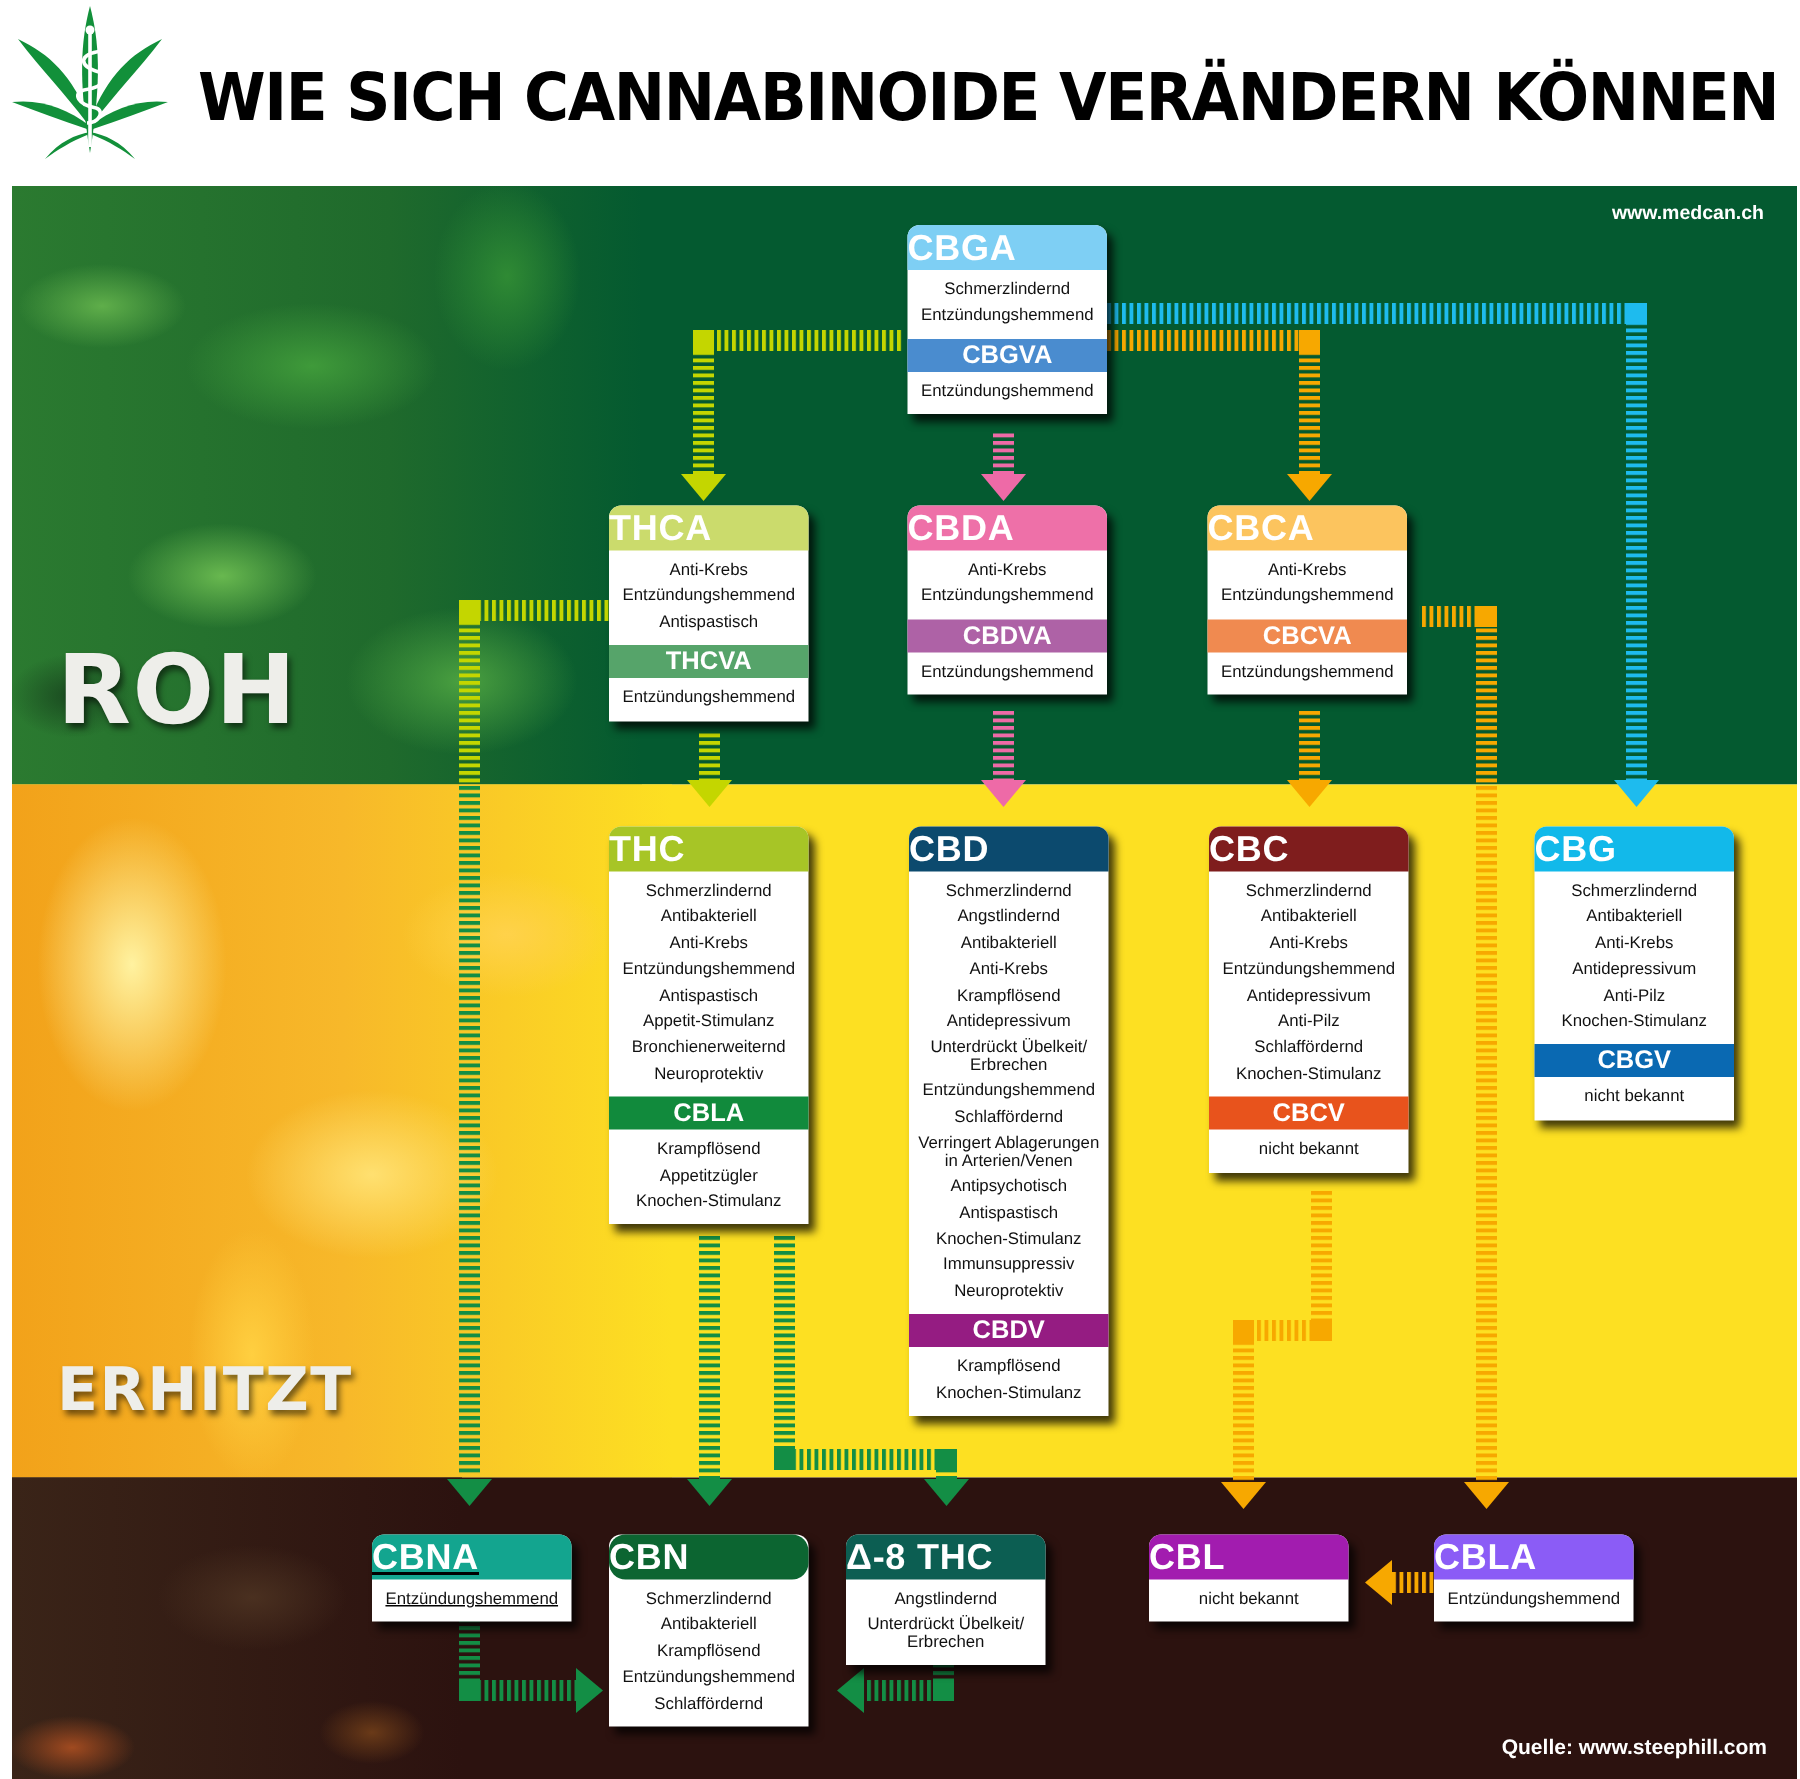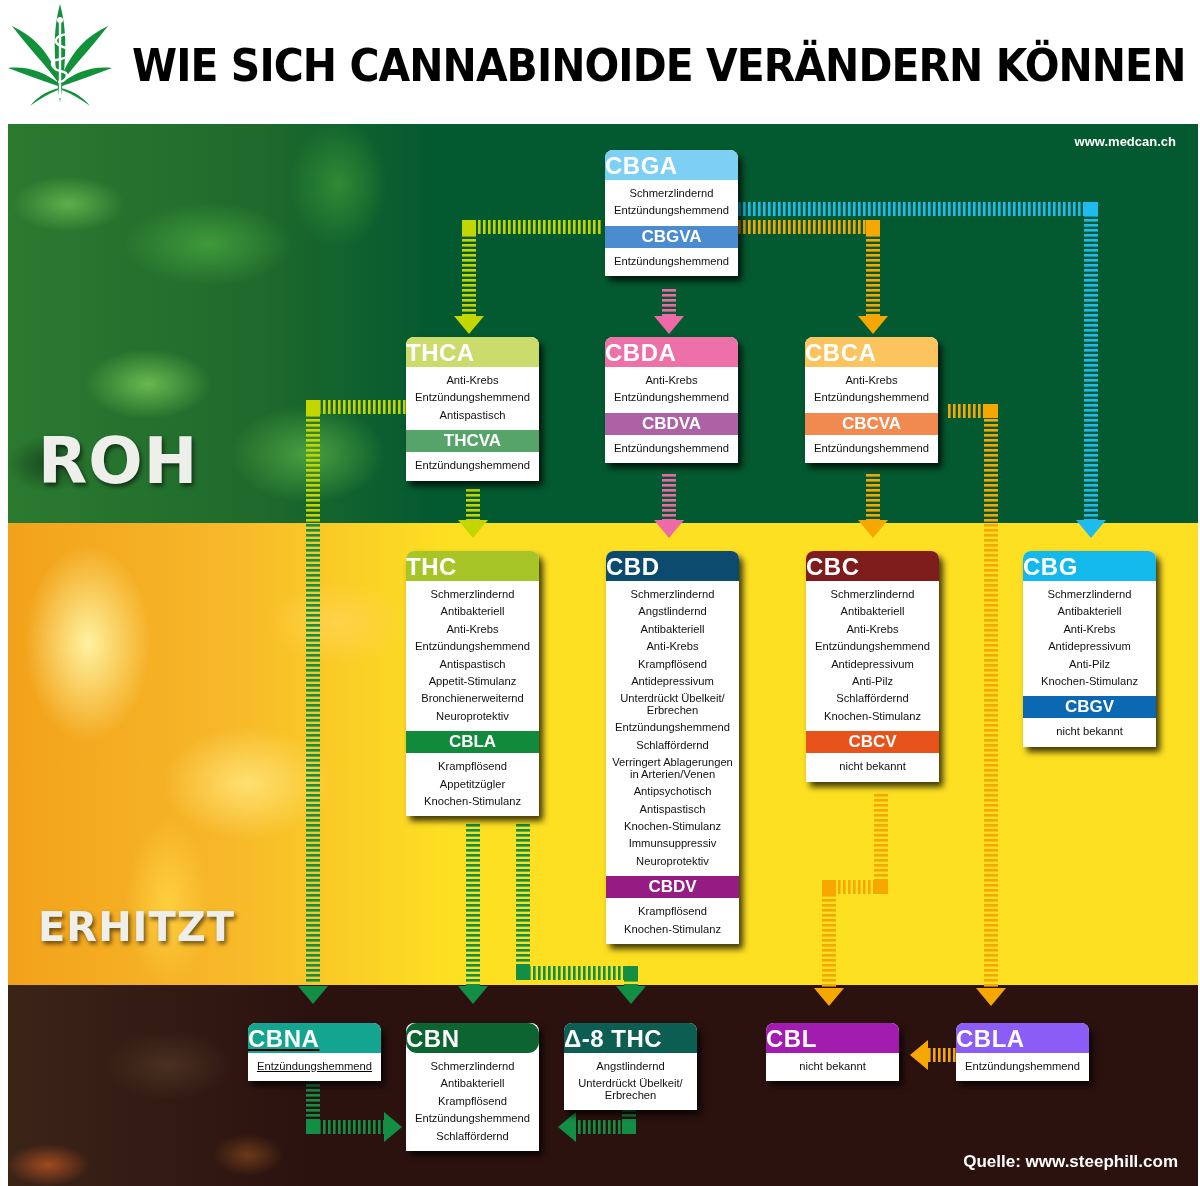--- a/index.html
+++ b/index.html
@@ -43,21 +43,21 @@
       linear-gradient(90deg, #3a2418 0%, #2c120f 100%);
   }
 
   .stage-label { position: absolute; left: 30px; font-family: "DejaVu Sans", sans-serif; font-weight: bold; color: #eeeeea; text-shadow: 2px 3px 4px rgba(0,0,0,0.55); letter-spacing: 1px; }
   .lbl-roh { top: 300px; font-size: 64px; }
   .lbl-erhitzt { top: 780px; font-size: 40px; }
   .lbl-gealtert { top: 990px; font-size: 50px; }
 
   .credit { position: absolute; font-weight: bold; font-size: 13px; color: #fff; }
   .credit-top { right: 22px; top: 10px; }
-  .credit-bottom { right: 20px; bottom: 14px; font-size: 17px; }
+  .credit-bottom { right: 20px; bottom: 14px; font-size: 14px; }
 
   
   .box { position: absolute; background: #fff; box-shadow: 4px 5px 6px rgba(0,0,0,0.75); border-radius: 8px 8px 0 0; overflow: visible; }
   .box-head { height: 30px; border-radius: 8px 8px 0 0; color: #fff; font-weight: bold; font-size: 24px; line-height: 32px; text-align: left; letter-spacing: 0.5px; }
   .box-sub { height: 22px; color: #fff; font-weight: bold; font-size: 17px; line-height: 22px; text-align: center; }
   .box-list { padding: 5px 2px 6px; text-align: center; font-size: 11.2px; line-height: 17.4px; color: #111; }
   .box-list div { white-space: pre-line; }
   .box-list .two { line-height: 12px; padding: 2px 0 3px; }
 
   

